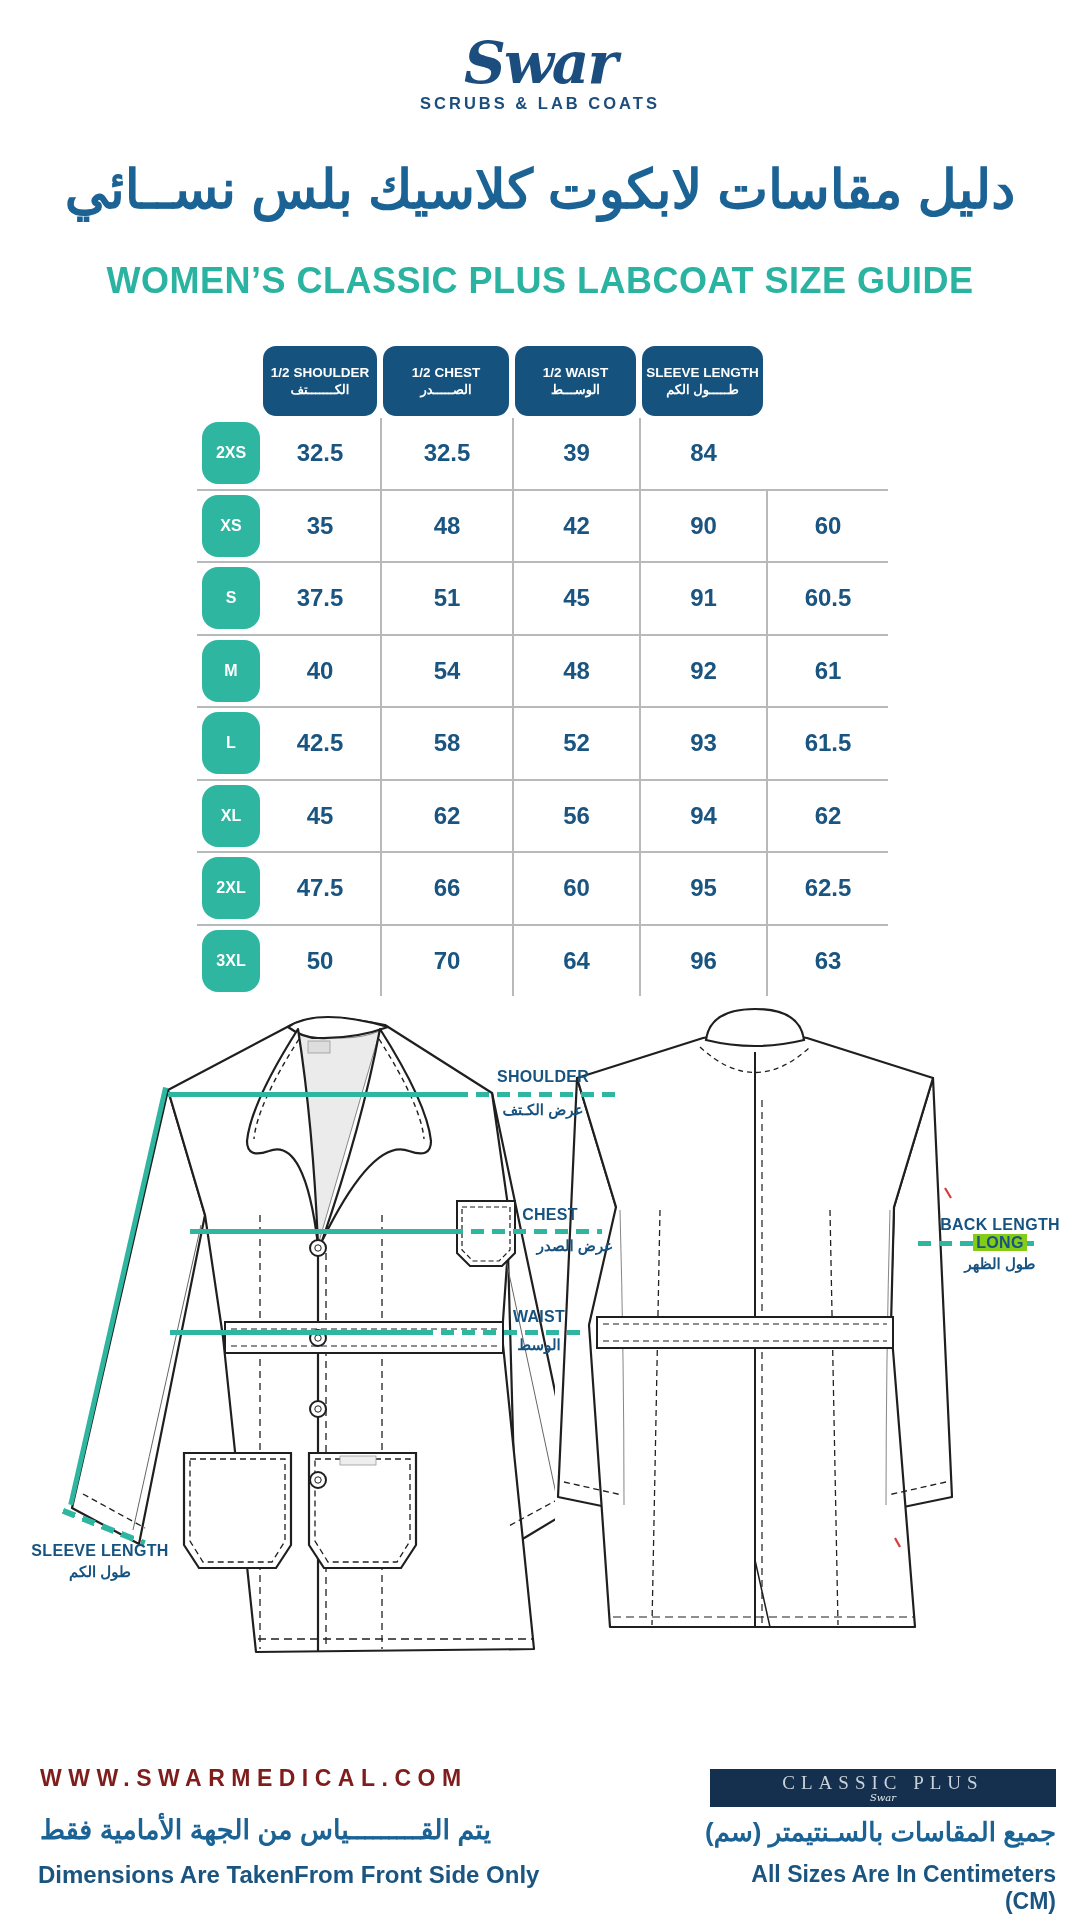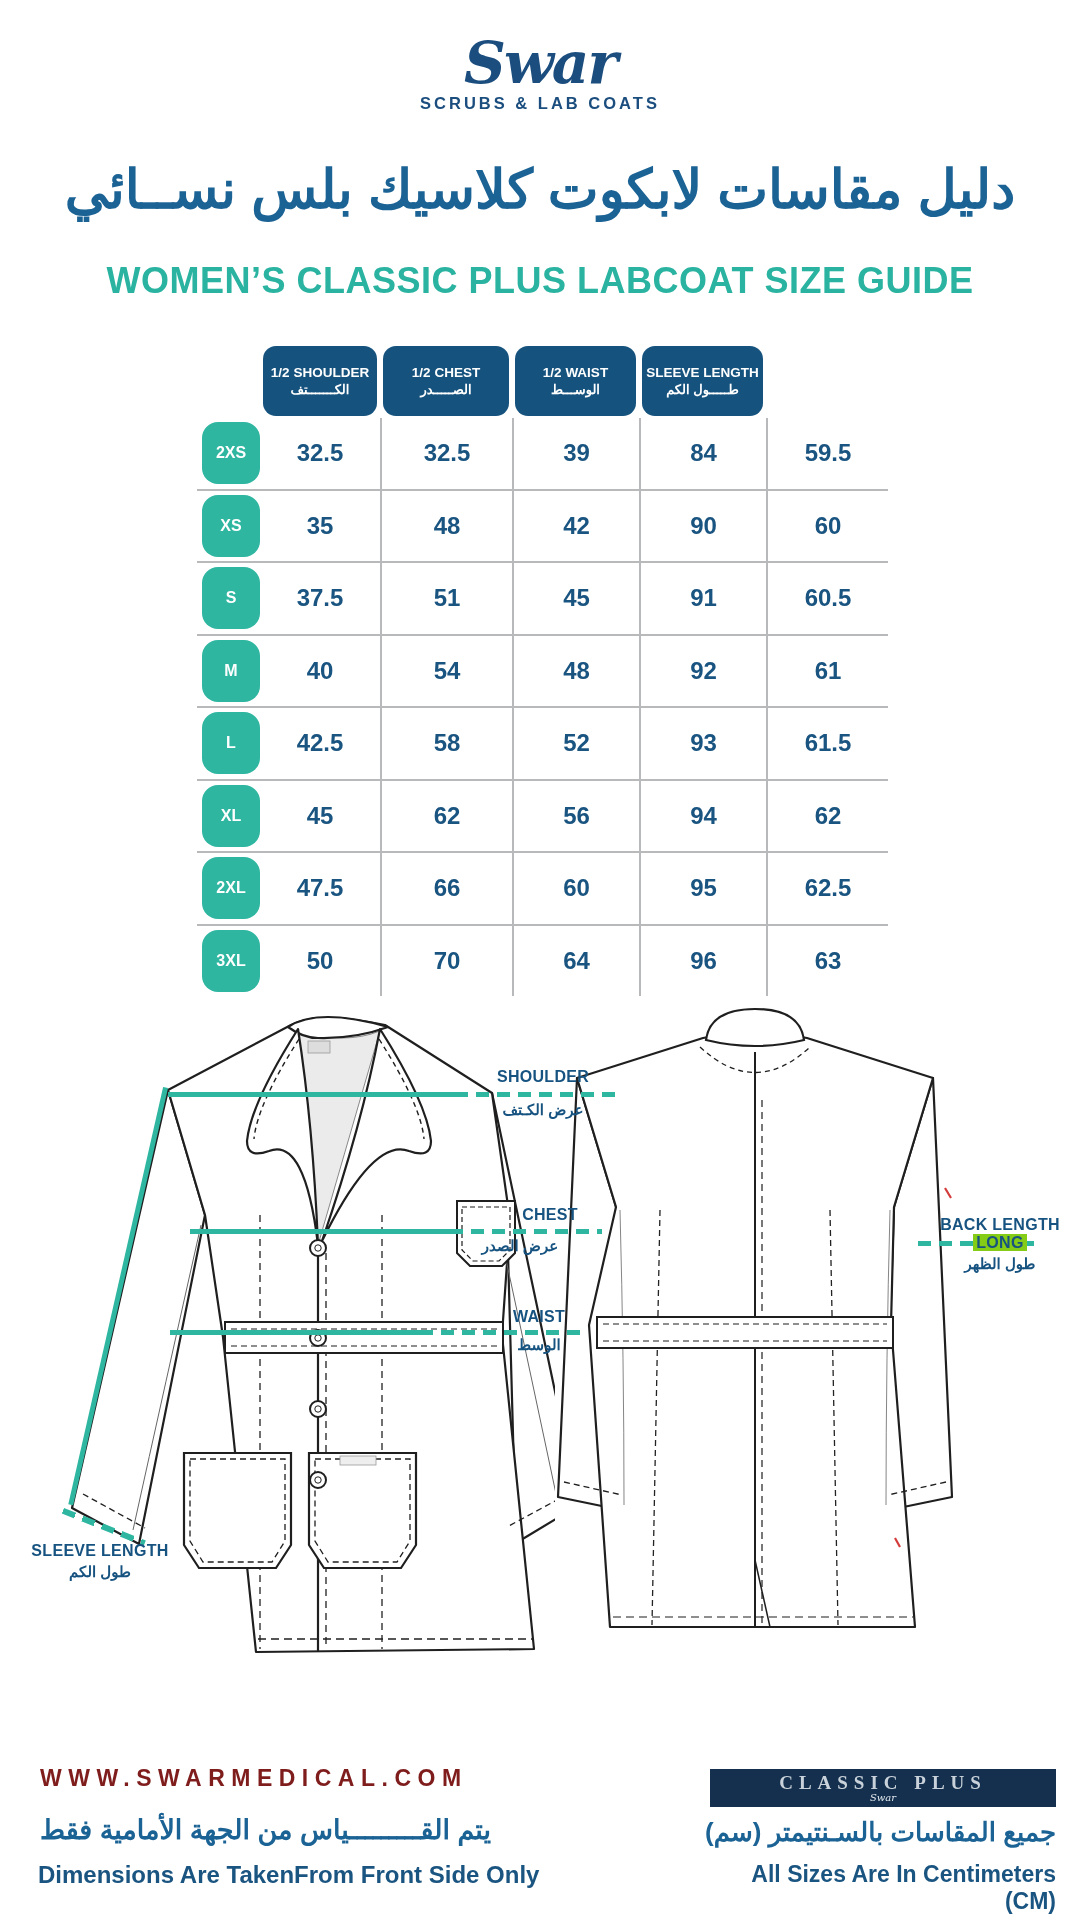--- a/index.html
+++ b/index.html
@@ -41,21 +41,21 @@
   .mlabel .en{font-size:16px;letter-spacing:0.3px;}
   .mlabel .ar{font-size:15px;direction:rtl;}
   .white-bg{background:#84cc16;padding:0 3px;}
 
   
   .website{left:40px;top:1765px;font-size:23px;font-weight:bold;color:#7f1d1d;letter-spacing:6.5px;}
   .note-ar{left:40px;top:1814px;width:460px;font-size:27px;font-weight:bold;color:#1C6395;direction:rtl;text-align:left;}
   .note-en{left:38px;top:1861px;font-size:24px;font-weight:bold;color:#1A5480;}
   .banner{left:710px;top:1769px;width:346px;height:38px;background:#14304E;color:#C9D2DA;
           display:flex;flex-direction:column;align-items:center;justify-content:center;}
-  .banner .b1{font-family:"Liberation Serif", serif;font-size:19px;letter-spacing:6px;line-height:1;font-weight:bold;}
+  .banner .b1{font-family:"Liberation Serif", serif;font-size:19px;letter-spacing:6px;line-height:1;}
   .banner .b2{font-family:"DejaVu Serif", serif;font-style:italic;font-size:10px;color:#E4E9EE;line-height:1;margin-top:1px;}
   .units-ar{left:700px;top:1817px;width:356px;text-align:right;font-size:26px;font-weight:bold;color:#1C6395;direction:rtl;}
   .units-en{left:700px;top:1861px;width:356px;text-align:right;font-size:23px;font-weight:bold;color:#1A5480;}
 
   svg{display:block;}
 </style>
 </head>
 <body>
 
 <div class="abs logo">
@@ -89,21 +89,20 @@
 
   <div class="tbody">
     <div class="tgrid trow">
       <div class="cell" style="justify-content:center;">
           <div class="badge">2XS</div>
         </div>
       <div class="cell">32.5</div>
       <div class="cell b">32.5</div>
       <div class="cell b">39</div>
       <div class="cell b">84</div>
-      <div class="cell b">59.5</div>
     </div>
     <div class="tgrid trow">
       <div class="cell" style="justify-content:flex-start;">
           <div class="badge">XS</div>
         </div>
       <div class="cell">35</div>
       <div class="cell b">48</div>
       <div class="cell b">42</div>
       <div class="cell b">90</div>
       <div class="cell b">60</div>
@@ -250,21 +249,21 @@
 
 <div class="abs mlabel" style="left:478px;top:1068px;width:130px;">
   <div class="en">SHOULDER</div>
 </div>
 <div class="abs mlabel" style="left:478px;top:1102px;width:130px;">
   <div class="ar">عرض الكـتف</div>
 </div>
 <div class="abs mlabel" style="left:495px;top:1206px;width:110px;">
   <div class="en">CHEST</div>
 </div>
-<div class="abs mlabel" style="left:465px;top:1238px;width:110px;">
+<div class="abs mlabel" style="left:520px;top:1238px;width:110px;">
   <div class="ar">عرض الصدر</div>
 </div>
 <div class="abs mlabel" style="left:489px;top:1308px;width:100px;">
   <div class="en">WAIST</div>
 </div>
 <div class="abs mlabel" style="left:489px;top:1337px;width:100px;">
   <div class="ar">الوسط</div>
 </div>
 <div class="abs mlabel" style="left:930px;top:1216px;width:140px;">
   <div class="en">BACK LENGTH</div>

